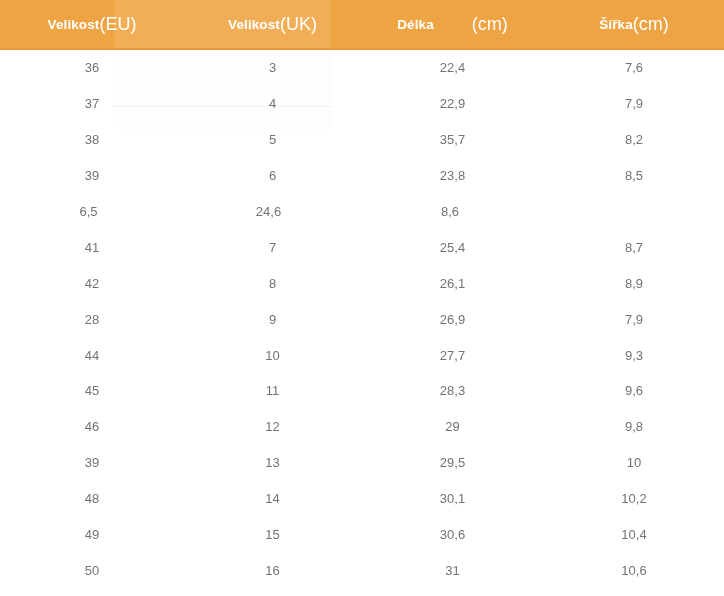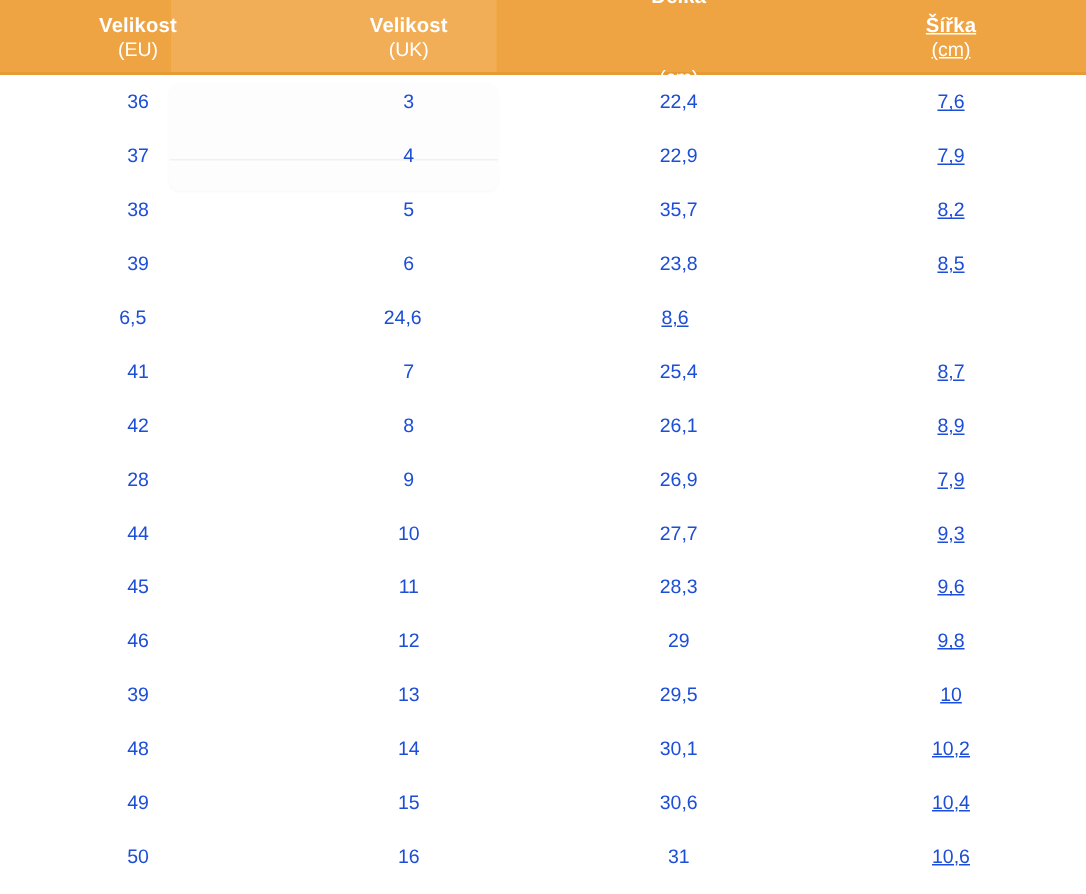--- a/index.html
+++ b/index.html
@@ -51,59 +51,59 @@
     width: 1px;
     background: #eea53f;
   }
   .header-band::before { left: 0; }
   .header-band::after  { right: 0; }
 
   .th {
     position: relative;
     z-index: 2;
     display: flex;
-    flex-direction: column;
+    flex-direction: row;
     align-items: center;
     justify-content: center;
     line-height: 1.18;
     color: #ffffff;
     box-sizing: border-box;
     padding-top: 2px;
   }
   .th-main {
     font-size: 13.5px;
     font-weight: bold;
     letter-spacing: 0.1px;
   }
   .th-sub {
-    font-size: 13px;
+    font-size: 18px;
     font-weight: normal;
   }
 
   
   .col-eu    { width: 184px; }
   .col-uk    { width: 177px; }
   .col-delka { width: 183px; gap: 38px; }
-  .col-sirka { width: 180px; text-decoration: underline; }
+  .col-sirka { width: 180px; }
 
   
   .table-body {
     position: relative;
     width: 724px;
   }
   .table-row {
     display: flex;
     width: 724px;
     height: 35.9px;
     align-items: center;
   }
   .td {
     text-align: center;
     font-size: 13px;
-    color: #1d4ed8;
+    color: #737373;
     box-sizing: border-box;
   }
 
   
   .ghost-panel {
     position: absolute;
     left: 113px;
     top: 5px;
     width: 219px;
     height: 72px;

